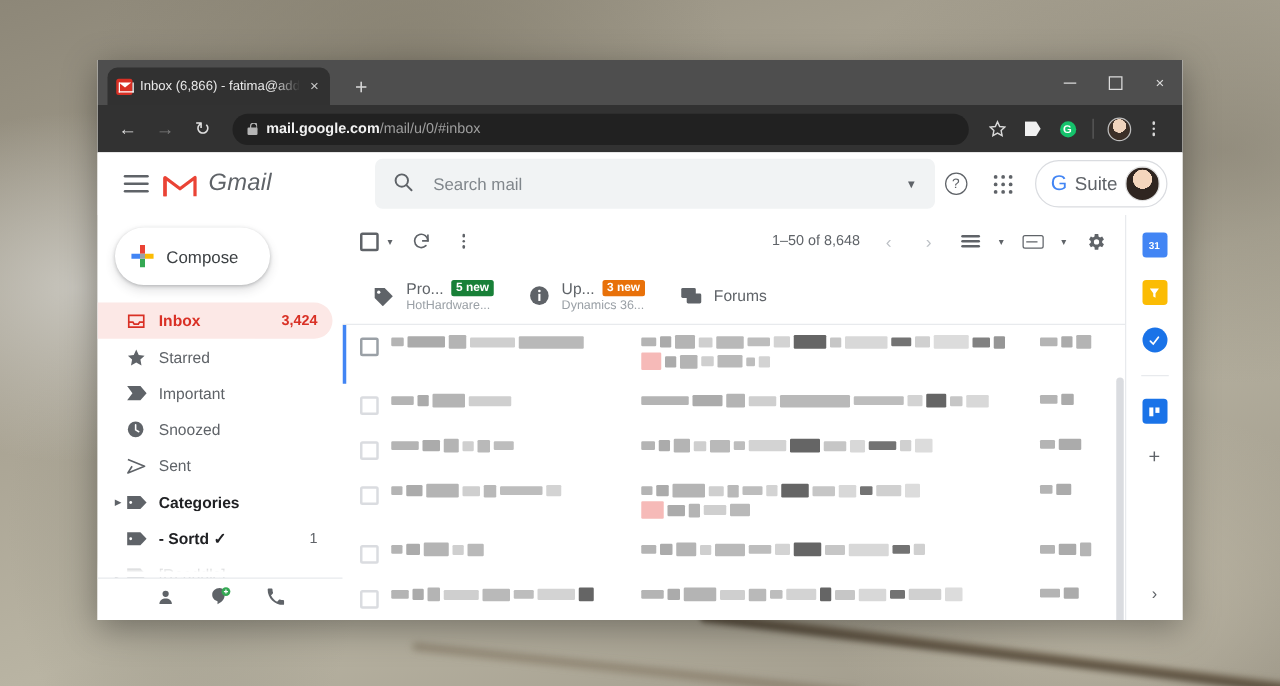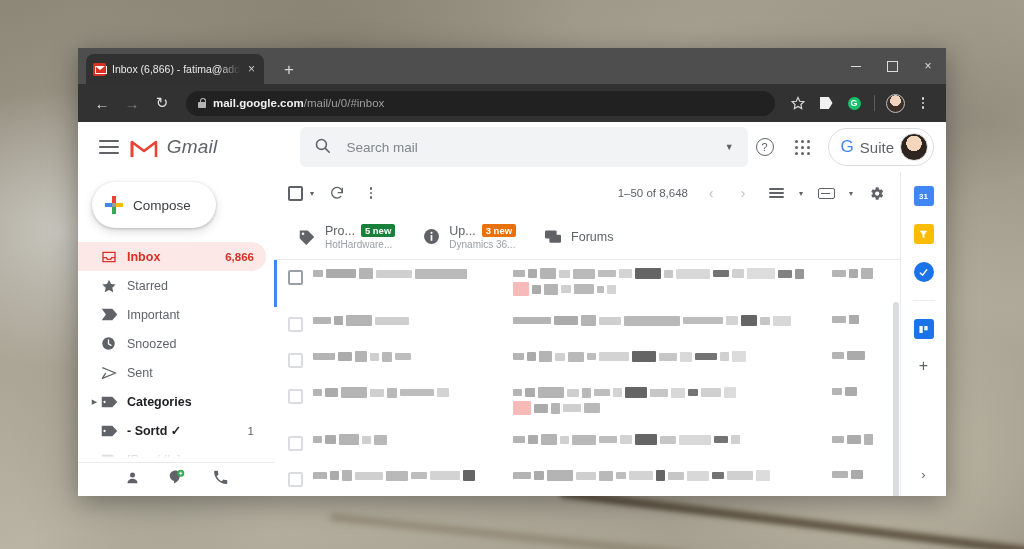--- a/index.html
+++ b/index.html
@@ -458,21 +458,21 @@
         <div id="navlist">
             <div class="nav-item active">
               <span class="arrow"></span>
               <span class="nic">
                 <svg width="16" height="16" viewBox="0 0 24 24" fill="none" stroke="currentColor" stroke-width="2">
                   <path d="M3 5h18v14H3z"></path>
                   <path d="M3 13h5l1.5 2.5h5L16 13h5"></path>
                 </svg>
               </span>
               <span class="nlabel">Inbox</span>
-              <span class="ncount">6,866</span>
+              <span class="ncount">3,424</span>
             </div>
             <div class="nav-item faded">
               <span class="arrow"></span>
               <span class="nic">
                 <svg width="16" height="16" viewBox="0 0 24 24" fill="currentColor">
                   <polygon points="12,2.5 15,9 22,9.8 17,14.5 18.3,21.5 12,18 5.7,21.5 7,14.5 2,9.8 9,9"></polygon>
                 </svg>
               </span>
               <span class="nlabel">Starred</span>
               <span class="ncount"></span>

